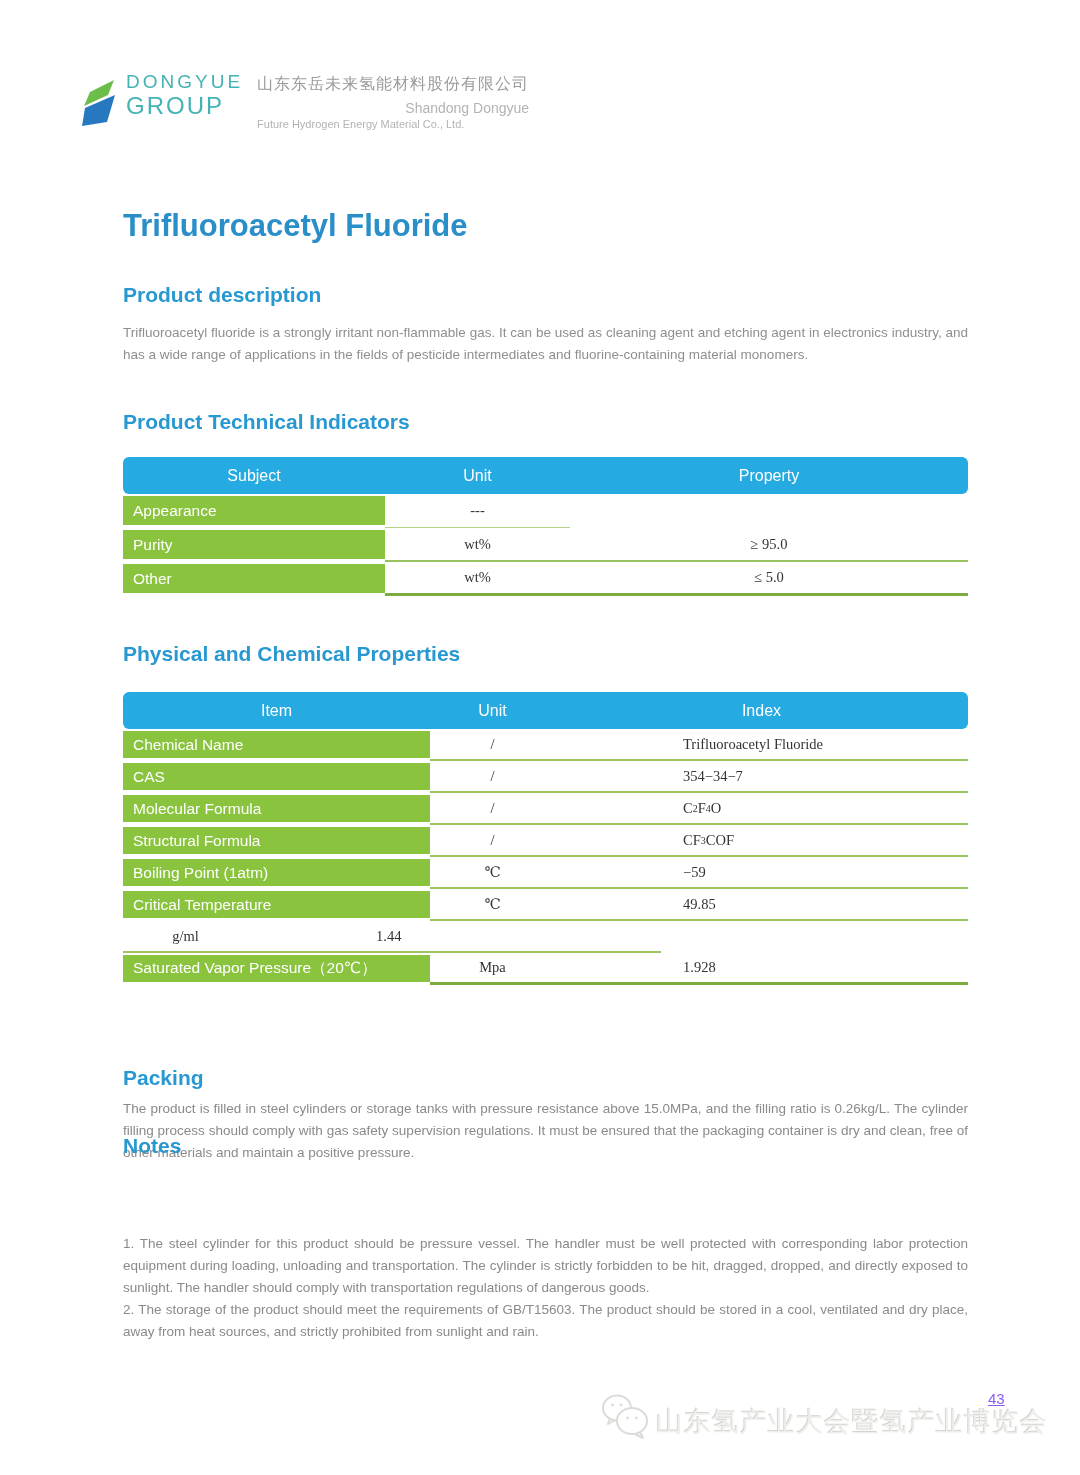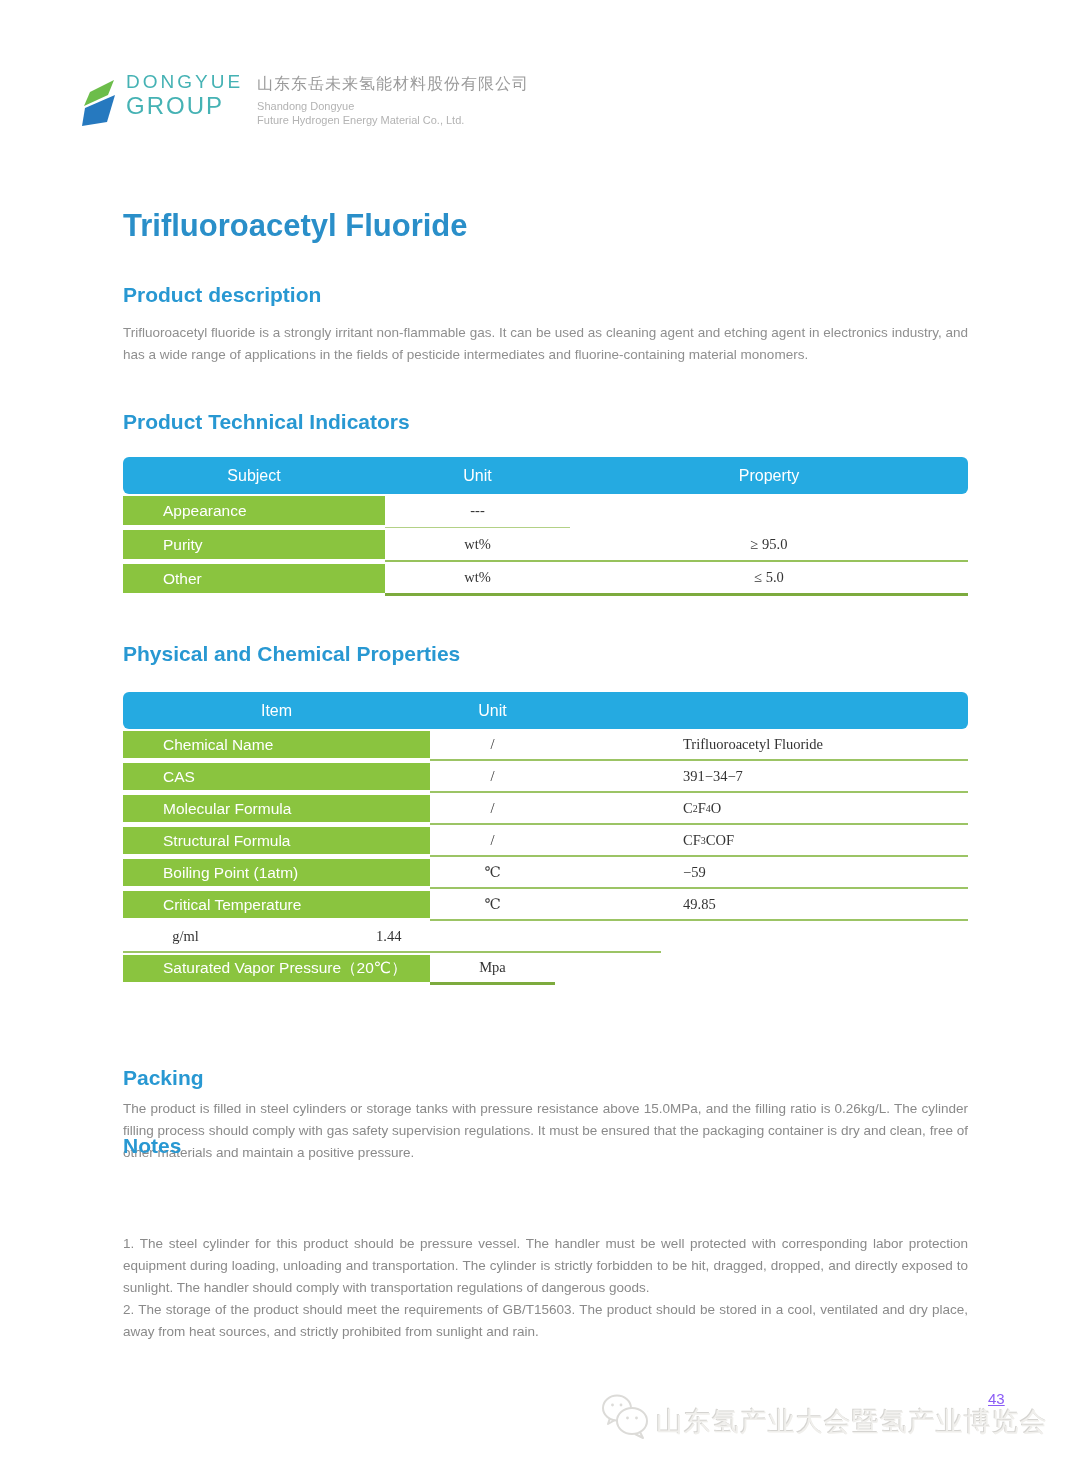--- a/index.html
+++ b/index.html
@@ -7,40 +7,40 @@
         font-family:"Liberation Sans","DejaVu Sans",sans-serif;}
 
   
   .logo-wrap{position:absolute;left:82px;top:72px;display:flex;align-items:flex-start;}
   .logo-icon{margin-top:6px;}
   .logo-text{margin-left:10px;line-height:1;}
   .logo-dongyue{font-size:19px;letter-spacing:3px;color:#45b2b4;}
   .logo-group{font-size:24px;letter-spacing:2px;color:#45b2b4;margin-top:3px;}
   .company{margin-left:14px;padding-top:2px;}
   .company-cn{font-size:16px;color:#9b9b9b;letter-spacing:1px;}
-  .company-en1{font-size:11px;color:#b3b3b3;margin-top:5px;}
+  .company-en1{font-size:14px;color:#b3b3b3;margin-top:5px;text-align:right;}
   .company-en2{font-size:11px;color:#b3b3b3;margin-top:2px;}
 
   
   .content{position:absolute;left:123px;top:0;width:845px;}
   .abs{position:absolute;left:0;width:845px;}
 
   h1.title{margin:0;font-size:31px;font-weight:700;color:#2a8fc9;}
   h2.sec{margin:0;font-size:21px;font-weight:700;color:#2898d2;}
   p.body{margin:0;font-size:13.5px;line-height:21.5px;color:#8f8f8f;text-align:justify;}
   p.body2{margin:0;font-size:13.5px;line-height:22px;color:#8a8a8a;text-align:justify;}
 
   
   .dtable{width:845px;}
   .thead{display:flex;height:37px;background:#25aae1;border-radius:6px;}
   .thead .hc{display:flex;align-items:center;justify-content:center;color:#ffffff;font-size:16px;}
   .trow{display:flex;height:34px;}
   #table2 .trow{height:32px;}
   .lbl{background:#8ac43f;color:#ffffff;font-size:15.5px;display:flex;align-items:center;
-       padding-left:40px;box-sizing:border-box;border-top:2px solid #ffffff;border-bottom:3px solid #ffffff;}
+       padding-left:10px;box-sizing:border-box;border-top:2px solid #ffffff;border-bottom:3px solid #ffffff;}
   .serif{font-family:"Liberation Serif","DejaVu Serif","DejaVu Sans",serif;font-size:14.5px;color:#333333;
          display:flex;align-items:center;box-sizing:border-box;}
   .unit{justify-content:center;}
   .val{justify-content:center;}
   #table2 .val{justify-content:flex-start;padding-left:128px;}
   sub{font-size:10px;}
 
   
   #table1 .c0{width:262px;} #table1 .c1{width:185px;} #table1 .c2{width:398px;}
   #table2 .c0{width:307px;} #table2 .c1{width:125px;} #table2 .c2{width:413px;}
@@ -107,30 +107,31 @@
           <div class="serif unit c1">wt%</div>
           <div class="serif val c2">≤ 5.0</div>
         </div>
       </div>
 
     <h2 class="sec abs" style="top:642px;">Physical and Chemical Properties</h2>
     <div id="table2" class="dtable abs" style="top:692px;">
         <div class="thead">
           <div class="hc c0">Item</div>
           <div class="hc c1">Unit</div>
+          <div class="hc c2">Index</div>
         </div>
         <div class="trow r0">
           <div class="lbl c0">Chemical Name</div>
           <div class="serif unit c1">/</div>
           <div class="serif val c2">Trifluoroacetyl Fluoride</div>
         </div>
         <div class="trow r1">
           <div class="lbl c0">CAS</div>
           <div class="serif unit c1">/</div>
-          <div class="serif val c2">391−34−7</div>
+          <div class="serif val c2">354−34−7</div>
         </div>
         <div class="trow r2">
           <div class="lbl c0">Molecular Formula</div>
           <div class="serif unit c1">/</div>
           <div class="serif val c2">C<sub>2</sub>F<sub>4</sub>O</div>
         </div>
         <div class="trow r3">
           <div class="lbl c0">Structural Formula</div>
           <div class="serif unit c1">/</div>
           <div class="serif val c2">CF<sub>3</sub>COF</div>
@@ -145,20 +146,21 @@
           <div class="serif unit c1">℃</div>
           <div class="serif val c2">49.85</div>
         </div>
         <div class="trow r7">
           <div class="serif unit c1">g/ml</div>
           <div class="serif val c2">1.44</div>
         </div>
         <div class="trow r8">
           <div class="lbl c0">Saturated Vapor Pressure（20℃）</div>
           <div class="serif unit c1">Mpa</div>
+          <div class="serif val c2">1.928</div>
         </div>
       </div>
 
     <h2 class="sec abs" style="top:1066px;">Packing</h2>
     <p class="body2 abs" style="top:1098px;">The product is filled in steel cylinders or storage tanks with pressure resistance above 15.0MPa, and the filling ratio is 0.26kg/L. The cylinder filling process should comply with gas safety supervision regulations. It must be ensured that the packaging container is dry and clean, free of other materials and maintain a positive pressure.</p>
 
     <h2 class="sec abs" style="top:1134px;">Notes</h2>
     <p class="body2 abs" style="top:1233px;">1. The steel cylinder for this product should be pressure vessel. The handler must be well protected with corresponding labor protection equipment during loading, unloading and transportation. The cylinder is strictly forbidden to be hit, dragged, dropped, and directly exposed to sunlight. The handler should comply with transportation regulations of dangerous goods.</p>
     <p class="body2 abs" style="top:1299px;">2. The storage of the product should meet the requirements of GB/T15603. The product should be stored in a cool, ventilated and dry place, away from heat sources, and strictly prohibited from sunlight and rain.</p>
   </div>

